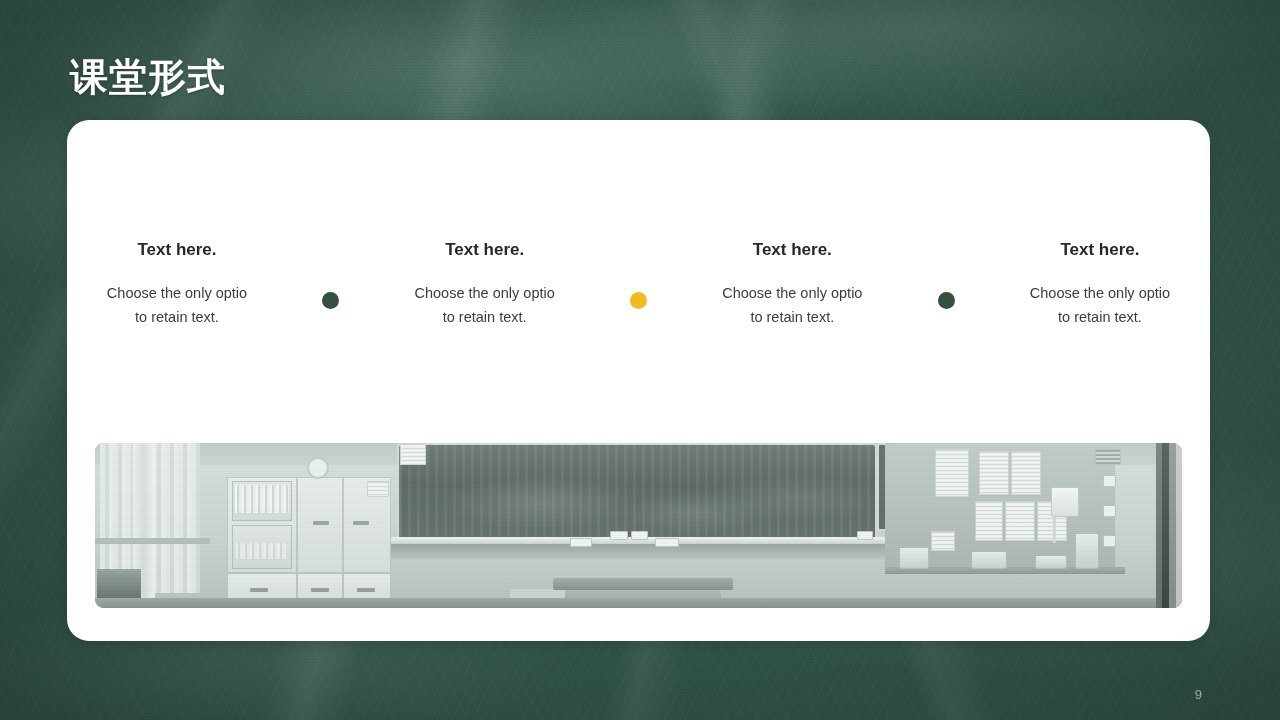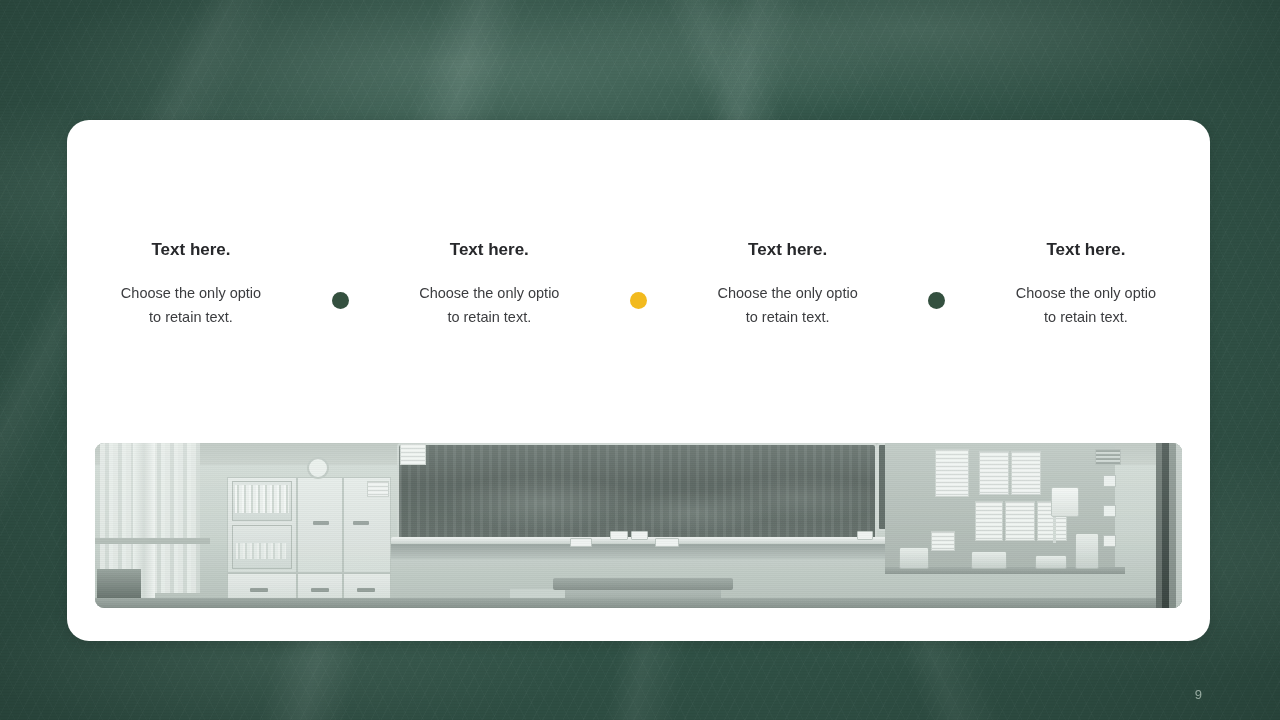--- a/index.html
+++ b/index.html
@@ -73,21 +73,21 @@
   }
 
   
   .columns {
     position:absolute;
     left:0; top:120px;
     width:100%;
     display:flex;
     align-items:flex-start;
     justify-content:space-between;
-    padding:0 18px;
+    padding:0 4px;
   }
   .col {
     flex:0 0 auto;
     width:212px;
     text-align:center;
   }
   .col-title {
     font-size:17px;
     font-weight:bold;
     color:#27282b;
@@ -300,20 +300,21 @@
 </head>
 <body>
 
 <div class="slide">
 
   <div class="chalk-layer chalk-a"></div>
   <div class="chalk-layer chalk-b"></div>
   <div class="chalk-layer chalk-c"></div>
   <div class="vignette"></div>
 
+  <h1 class="slide-title">课堂形式</h1>
 
   <div class="card">
 
     <div class="columns">
 
       <div class="col">
         <div class="col-title">Text here.</div>
         <div class="col-body">
           <div>Choose the only optio</div>
           <div>to retain text.</div>

